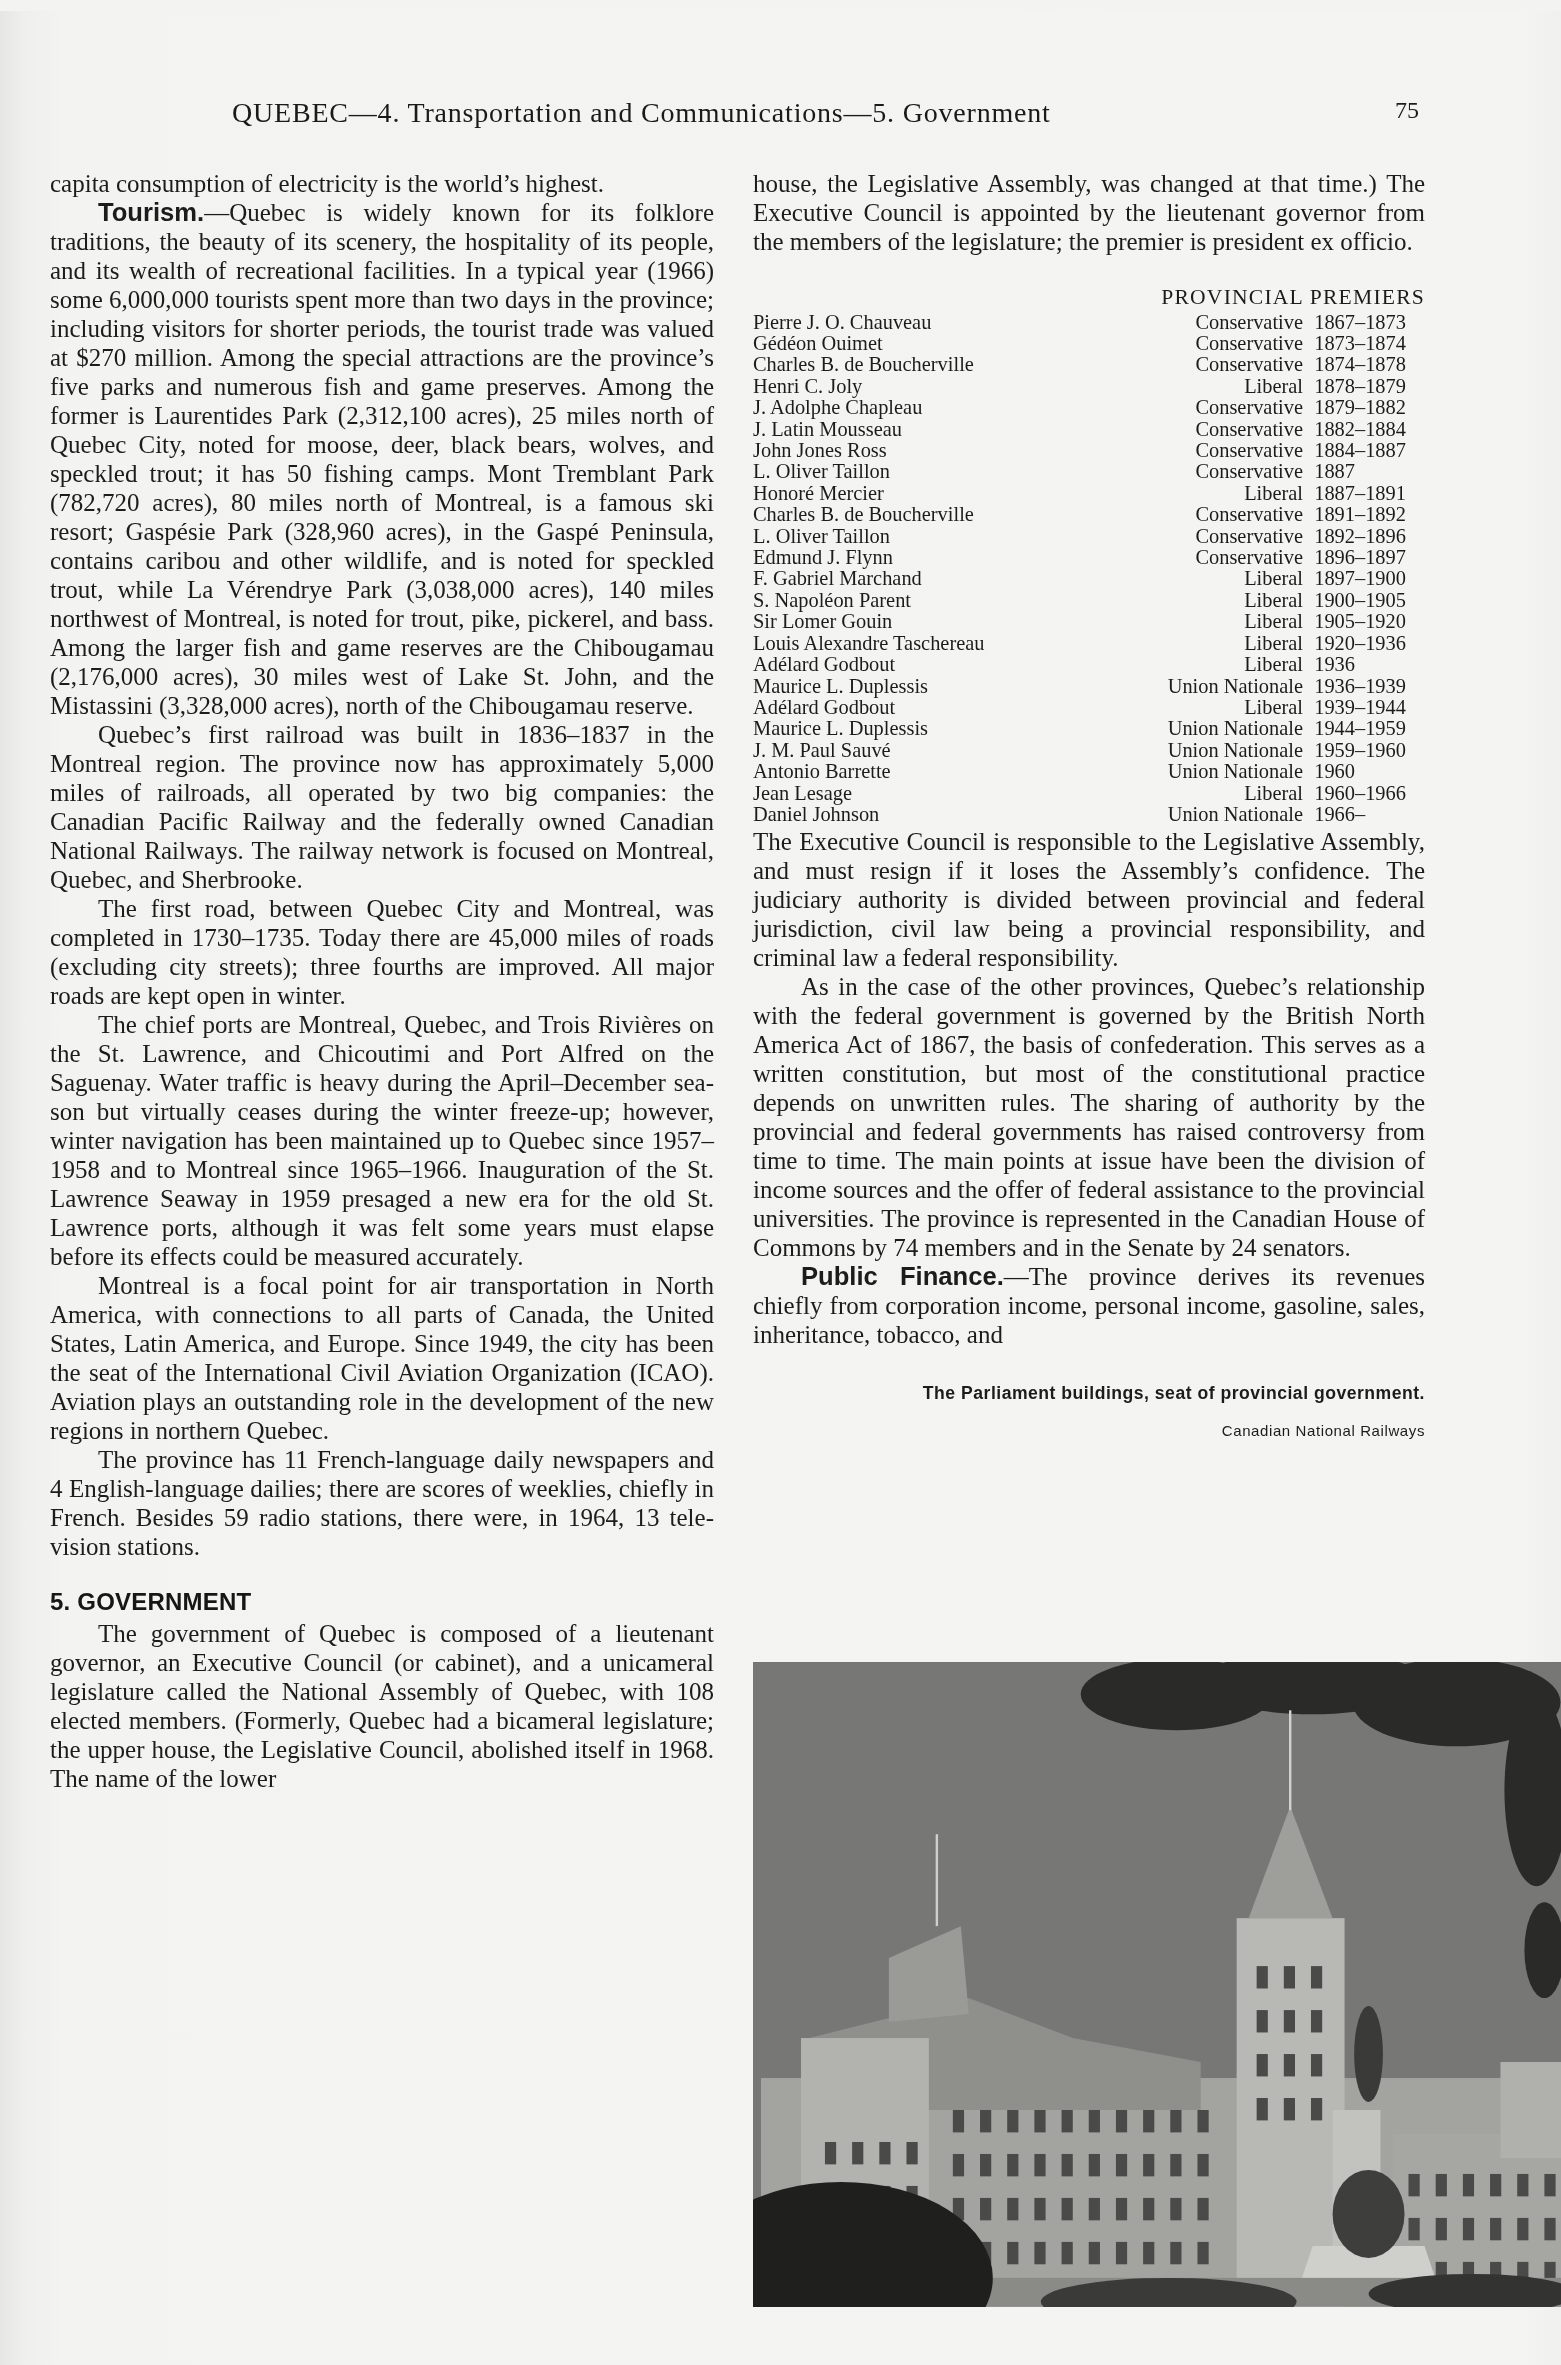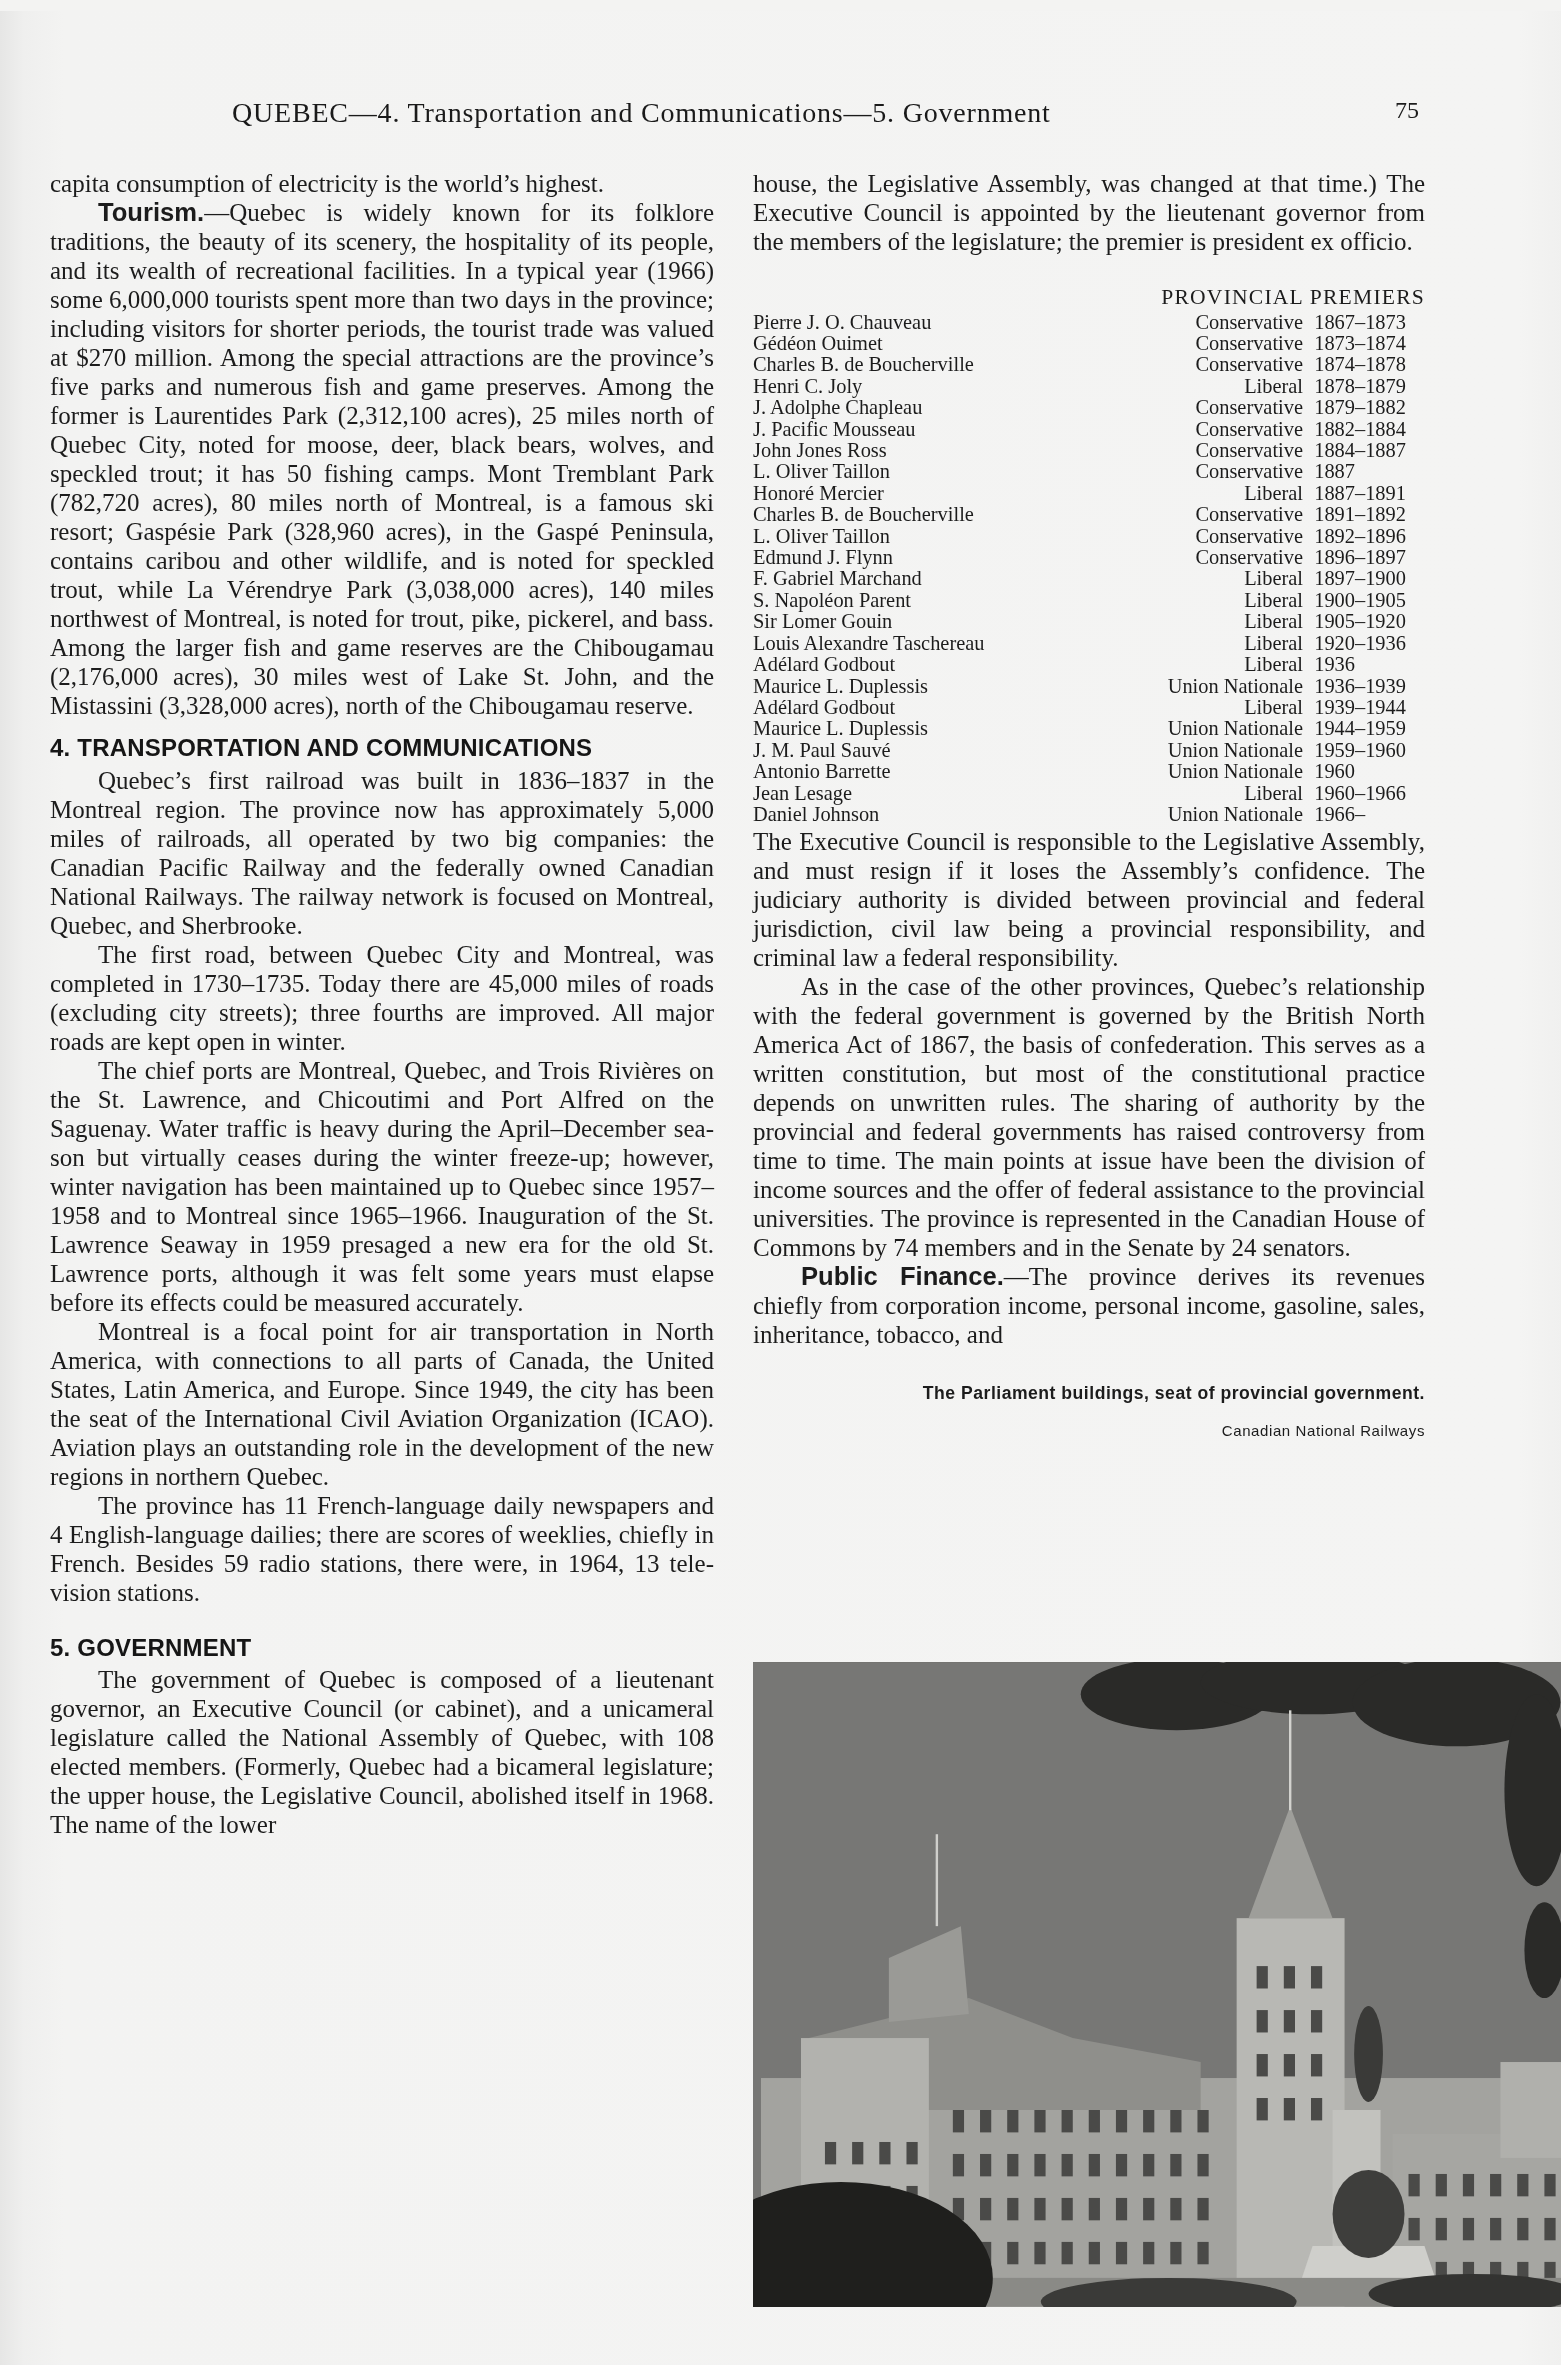--- a/index.html
+++ b/index.html
@@ -64,21 +64,20 @@
 
 <div class="page">
 
   <div class="running-head">QUEBEC—4. Transportation and Communications—5. Government</div>
   <div class="page-number">75</div>
 
   <div class="col col-left">
     <p class="p">capita consumption of electricity is the world’s highest.</p>
     <p class="p indent"><span class="runin">Tourism.</span><span>—Quebec is widely known for its folklore traditions, the beauty of its scenery, the hospitality of its people, and its wealth of recrea­tional facilities. In a typical year (1966) some 6,000,000 tourists spent more than two days in the province; including visitors for shorter periods, the tourist trade was valued at $270 million. Among the special attractions are the province’s five parks and numerous fish and game preserves. Among the former is Laurentides Park (2,312,100 acres), 25 miles north of Quebec City, noted for moose, deer, black bears, wolves, and speckled trout; it has 50 fishing camps. Mont Tremblant Park (782,720 acres), 80 miles north of Montreal, is a famous ski resort; Gaspésie Park (328,960 acres), in the Gaspé Peninsula, contains caribou and other wildlife, and is noted for speckled trout, while La Vérendrye Park (3,038,000 acres), 140 miles northwest of Montreal, is noted for trout, pike, pickerel, and bass. Among the larger fish and game reserves are the Chibougamau (2,176,000 acres), 30 miles west of Lake St. John, and the Mistassini (3,328,000 acres), north of the Chibou­gamau reserve.</span></p>
 
-    <h2 class="section-head" id="sec4">4. TRANSPORTATION AND COMMUNICATIONS</h2>
     <p class="p indent">Quebec’s first railroad was built in 1836–1837 in the Montreal region. The province now has approximately 5,000 miles of railroads, all operated by two big companies: the Canadian Pacific Rail­way and the federally owned Canadian National Railways. The railway network is focused on Montreal, Quebec, and Sherbrooke.</p>
     <p class="p indent">The first road, between Quebec City and Montreal, was completed in 1730–1735. Today there are 45,000 miles of roads (excluding city streets); three fourths are improved. All major roads are kept open in winter.</p>
     <p class="p indent">The chief ports are Montreal, Quebec, and Trois Rivières on the St. Lawrence, and Chicou­timi and Port Alfred on the Saguenay. Water traffic is heavy during the April–December sea­son but virtually ceases during the winter freeze-up; however, winter navigation has been main­tained up to Quebec since 1957–1958 and to Montreal since 1965–1966. Inauguration of the St. Lawrence Seaway in 1959 presaged a new era for the old St. Lawrence ports, although it was felt some years must elapse before its effects could be measured accurately.</p>
     <p class="p indent">Montreal is a focal point for air transporta­tion in North America, with connections to all parts of Canada, the United States, Latin Amer­ica, and Europe. Since 1949, the city has been the seat of the International Civil Aviation Orga­nization (ICAO). Aviation plays an outstanding role in the development of the new regions in northern Quebec.</p>
     <p class="p indent">The province has 11 French-language daily newspapers and 4 English-language dailies; there are scores of weeklies, chiefly in French. Besides 59 radio stations, there were, in 1964, 13 tele­vision stations.</p>
 
     <h2 class="section-head" id="sec5">5. GOVERNMENT</h2>
     <p class="p indent">The government of Quebec is composed of a lieutenant governor, an Executive Council (or cabinet), and a unicameral legislature called the National Assembly of Quebec, with 108 elected members. (Formerly, Quebec had a bicameral leg­islature; the upper house, the Legislative Council, abolished itself in 1968. The name of the lower</p>
   </div>
 
@@ -107,21 +106,21 @@
             <td class="name">Henri C. Joly</td>
             <td class="party">Liberal</td>
             <td class="years">1878–1879</td>
           </tr>
           <tr>
             <td class="name">J. Adolphe Chapleau</td>
             <td class="party">Conservative</td>
             <td class="years">1879–1882</td>
           </tr>
           <tr>
-            <td class="name">J. Pacific Mousseau</td>
+            <td class="name">J. Latin Mousseau</td>
             <td class="party">Conservative</td>
             <td class="years">1882–1884</td>
           </tr>
           <tr>
             <td class="name">John Jones Ross</td>
             <td class="party">Conservative</td>
             <td class="years">1884–1887</td>
           </tr>
           <tr>
             <td class="name">L. Oliver Taillon</td>

